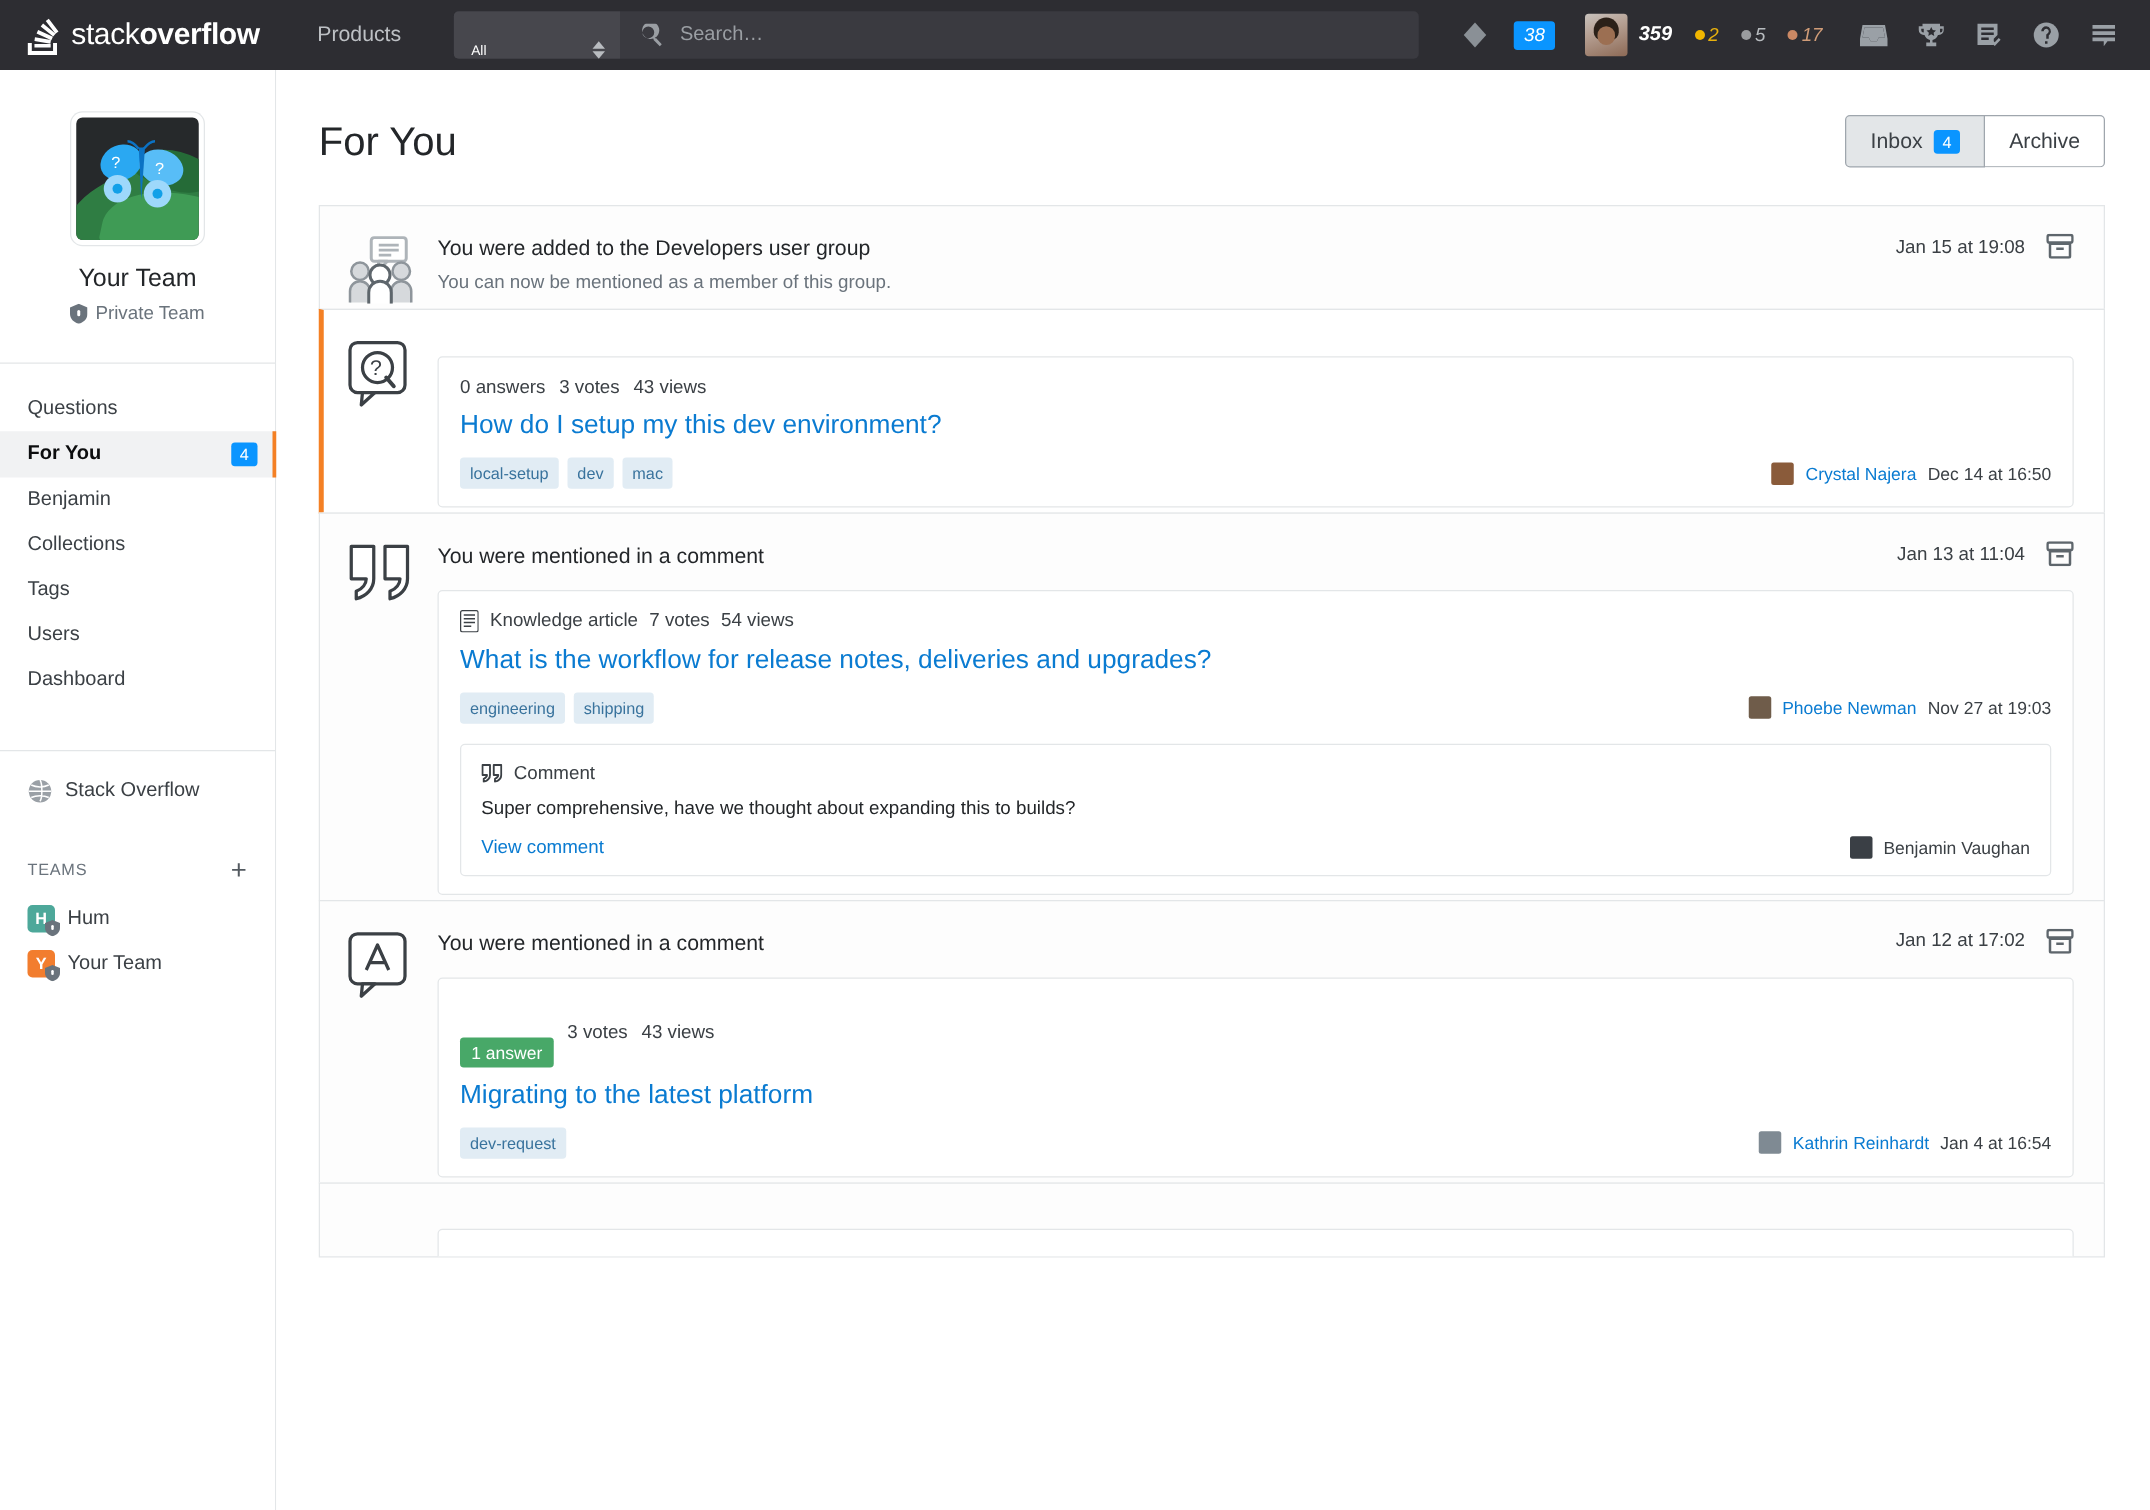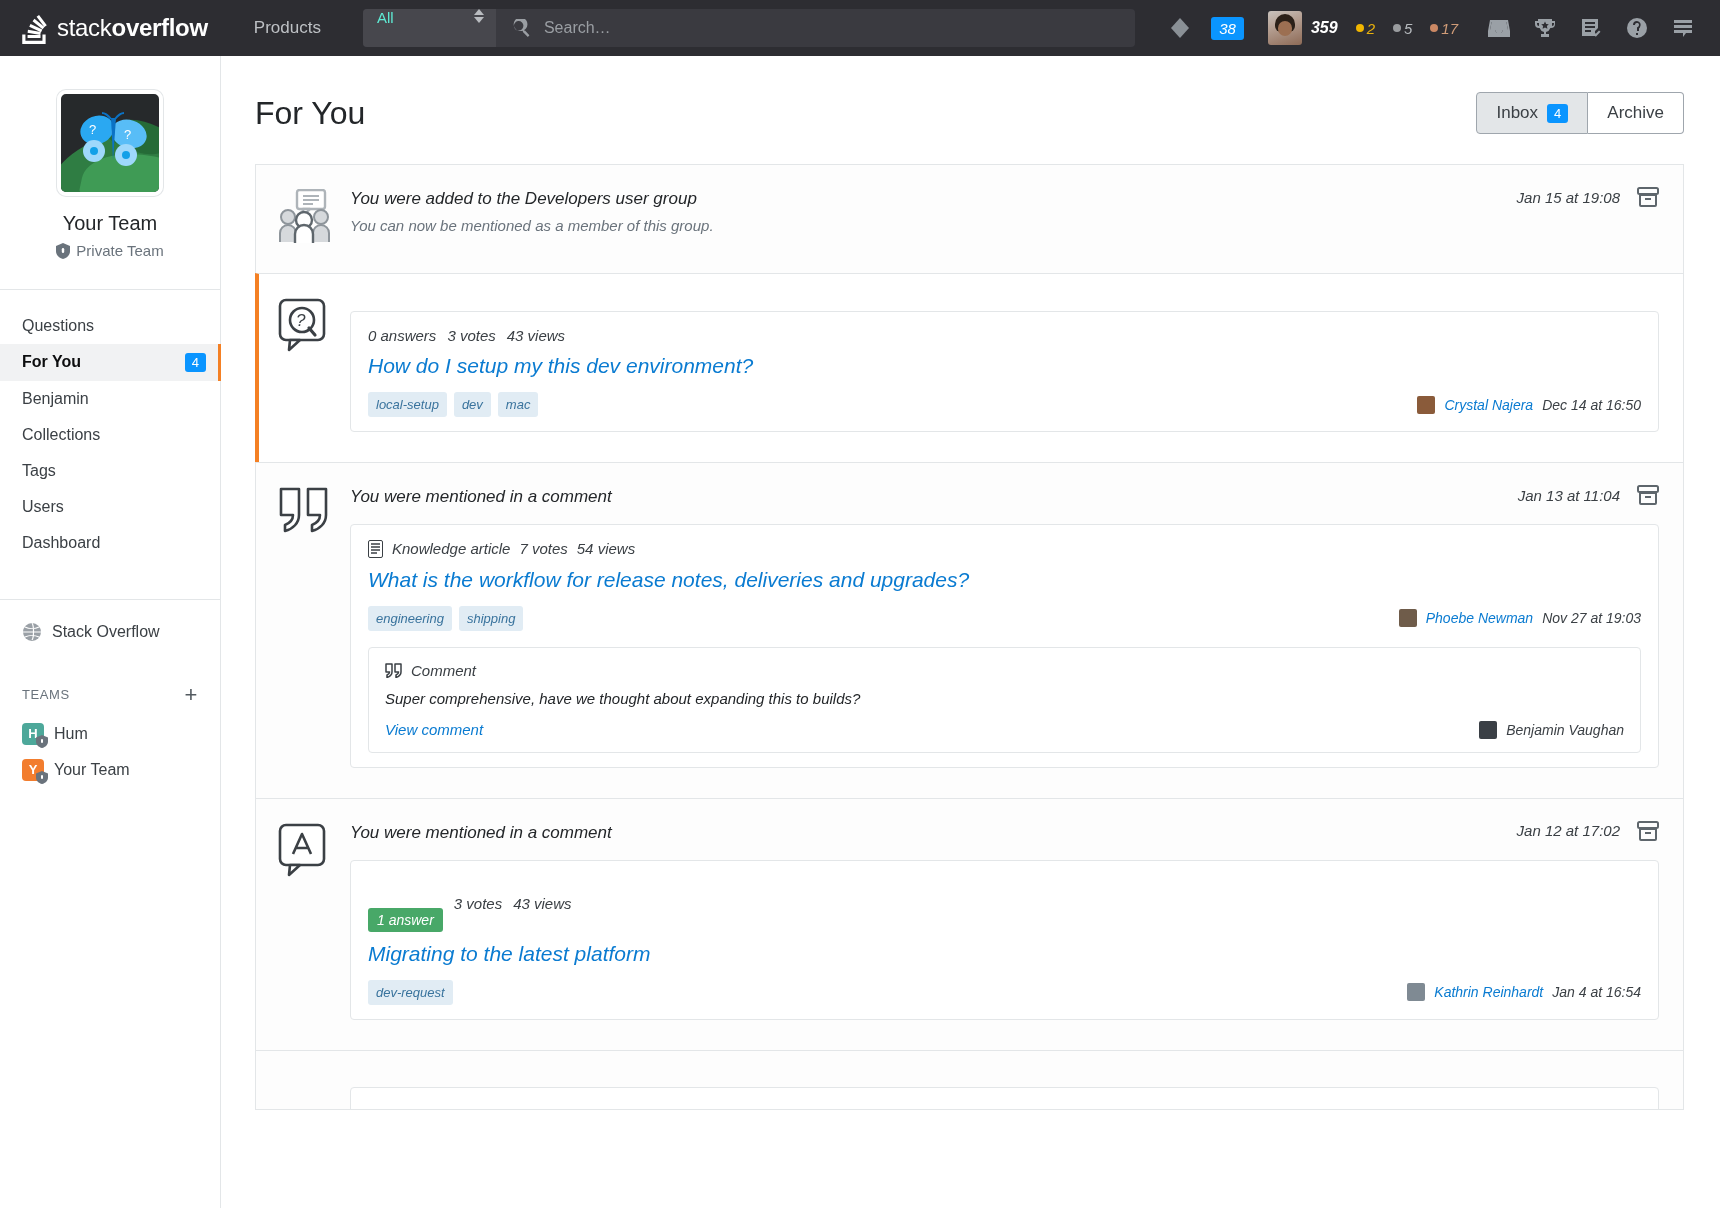--- a/index.html
+++ b/index.html
@@ -44,25 +44,25 @@
     display: flex;
     background: #3a3a40;
     border-radius: 4px;
     overflow: hidden;
     margin-right: 22px;
   }
   .search-scope {
     width: 133px;
     background: #47474d;
     display: flex;
-    align-items: flex-start;
+    align-items: flex-end;
     justify-content: space-between;
     padding: 0 12px 0 14px;
-    color: #5eead4;
-    font-size: 15px;
+    color: #ffffff;
+    font-size: 11px;
     cursor: pointer;
     flex-shrink: 0;
   }
   .scope-arrows { display: flex; flex-direction: column; gap: 2px; }
   .scope-arrows i {
     display: block;
     width: 0; height: 0;
     border-left: 5px solid transparent;
     border-right: 5px solid transparent;
   }
@@ -221,24 +221,23 @@
   .seg-btn:first-child { border-radius: 4px 0 0 4px; }
   .seg-btn:last-child { border-radius: 0 4px 4px 0; border-left: 0; }
   .seg-btn.sel { background: #e3e6e8; }
   .seg-badge { background: #0a95ff; color: #fff; font-size: 13px; padding: 2px 7px; border-radius: 3px; }
 
   
   .card {
     border: 1px solid #e3e6e8;
     background: #fdfdfd;
     display: flex;
-    padding: 22px 24px 30px 22px;
+    padding: 22px 24px 4px 22px;
     margin-bottom: -1px;
     position: relative;
-    font-style: italic;
   }
   .card.unread { border-left: 4px solid #f48024; padding-left: 19px; background: #fff; }
   .card-icon { width: 72px; flex-shrink: 0; padding-top: 2px; }
   .card-body { flex: 1; min-width: 0; }
   .card-top { display: flex; align-items: flex-start; }
   .card-head-text { flex: 1; }
   .card-title { font-size: 17px; color: #232629; line-height: 1.4; }
   .card-sub { font-size: 15px; color: #6a737c; margin-top: 6px; }
   .card-meta { display: flex; align-items: center; gap: 17px; flex-shrink: 0; padding-left: 18px; }
   .card-date { font-size: 15px; color: #3b4045; white-space: nowrap; }

